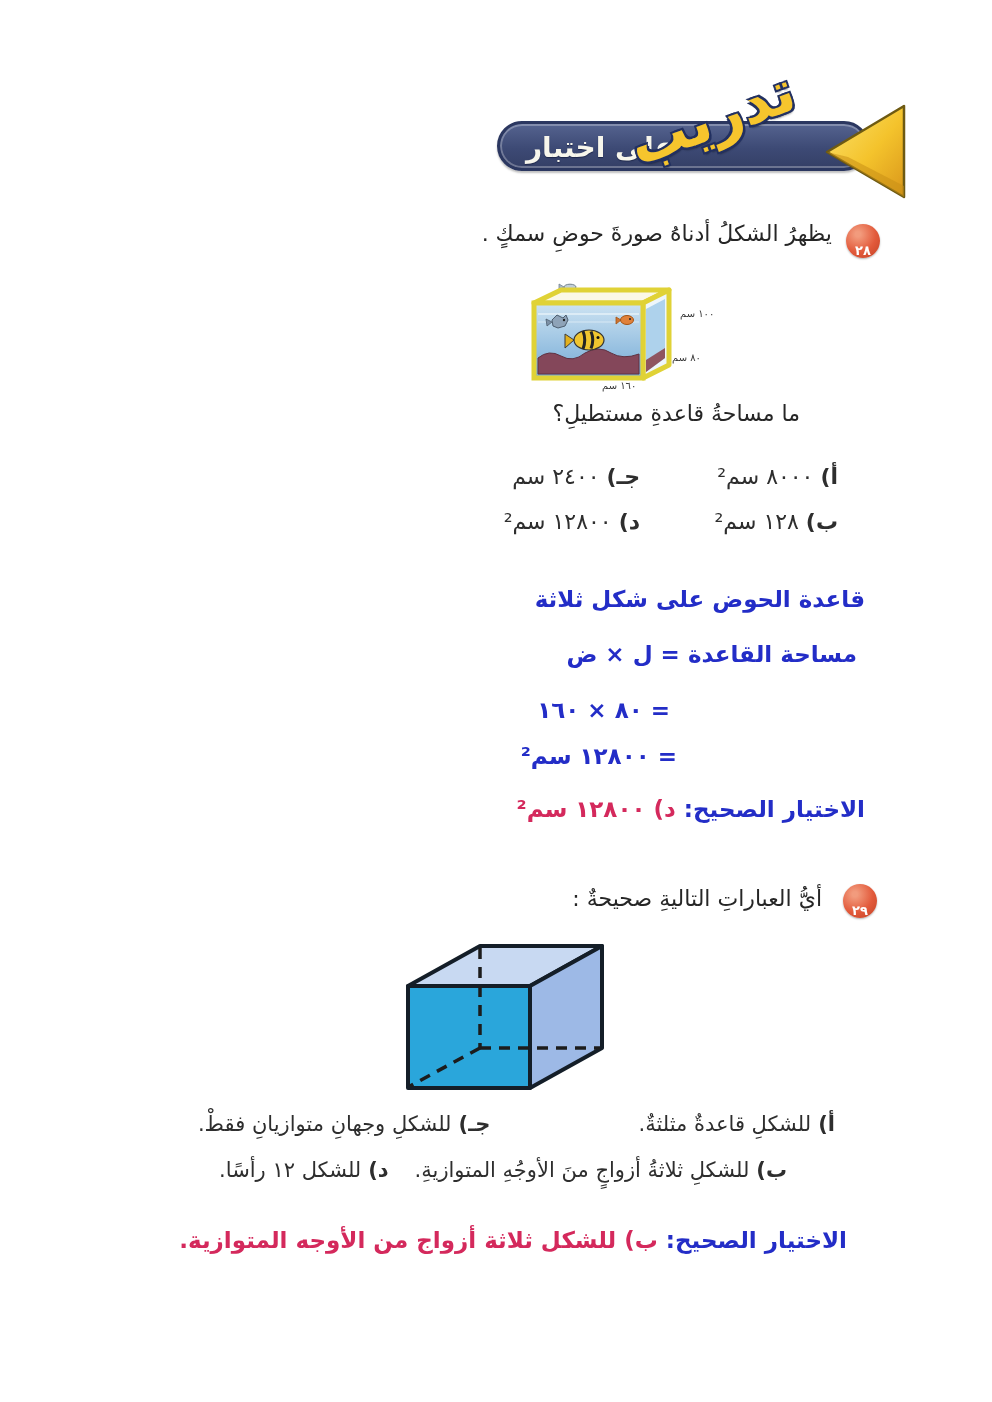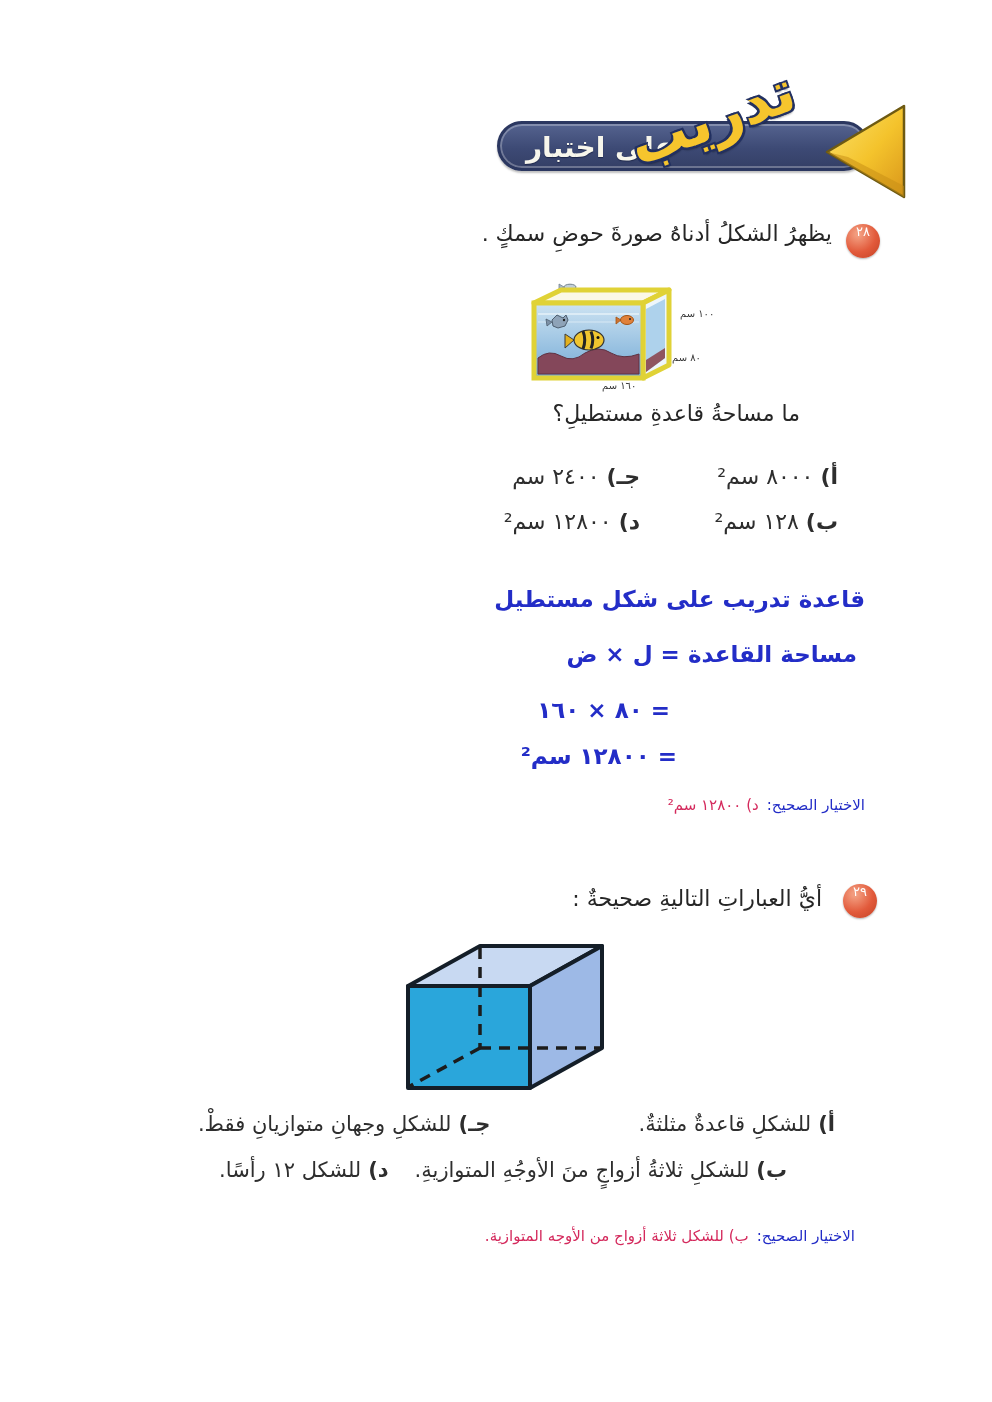--- a/index.html
+++ b/index.html
@@ -25,21 +25,21 @@
     left:626px;top:84px;font-size:58px;font-weight:bold;color:#f6c52d;
     transform:rotate(-20deg);transform-origin:center;z-index:3;
     text-shadow:-2px -2px 0 #223061,2px -2px 0 #223061,-2px 2px 0 #223061,2px 2px 0 #223061,0 3px 2px rgba(0,0,0,.35);
   }
   .banner-arrow{left:818px;top:100px;z-index:4;}
 
   
   .badge{
     width:34px;height:34px;border-radius:50%;
     background:radial-gradient(circle at 35% 30%,#f29b7d 8%,#e25a3b 55%,#c64427 95%);
-    color:#fff;font-size:13px;font-weight:normal;display:flex;align-items:flex-start;justify-content:center;
+    color:#fff;font-size:13px;font-weight:bold;display:flex;align-items:flex-end;justify-content:center;
     box-shadow:0 1px 2px rgba(0,0,0,.3);
   }
   .badge28{left:846px;top:224px;}
   .badge29{left:843px;top:884px;}
 
   
   .qtext{font-size:22px;color:#262626;}
   .q28-prompt{right:160px;top:221px;}
   .q28-question{right:192px;top:401px;}
   .q29-prompt{right:170px;top:886px;}
@@ -56,23 +56,23 @@
   .q29-row2{right:205px;top:1158px;column-gap:26px;}
 
   
   .sol{font-size:23px;font-weight:bold;color:#232dc7;}
   .sol1{right:127px;top:586px;}
   .sol2{right:135px;top:641px;}
   .sol3{right:322px;top:697px;letter-spacing:2px;}
   .sol4{right:315px;top:743px;letter-spacing:1px;}
 
   
-  .ansline{font-size:15px;font-weight:normal;}
+  .ansline{font-size:23px;font-weight:bold;}
   .ans28{right:127px;top:796px;}
-  .ans29{right:137px;top:1227px;}
+  .ans29{right:145px;top:1227px;}
   .ans-label{color:#232dc7;margin-left:8px;}
   .ans-value{color:#d4295c;}
 
   
   .tank-figure{left:528px;top:282px;width:240px;height:122px;}
   .tank-label{position:absolute;font-size:10px;color:#3a3a3a;direction:rtl;white-space:nowrap;}
   .lbl100{left:152px;top:26px;}
   .lbl80{left:144px;top:70px;}
   .lbl160{left:46px;top:98px;margin-left:28px;}
   .cuboid-figure{left:398px;top:936px;width:215px;height:162px;}
@@ -164,21 +164,21 @@
       <span class="ckey">جـ)</span><span>٢٤٠٠ سم</span>
     </div>
     <div class="choice">
       <span class="ckey">ب)</span><span>١٢٨ سم²</span>
     </div>
     <div class="choice">
       <span class="ckey">د)</span><span>١٢٨٠٠ سم²</span>
     </div>
   </div>
 
-  <div class="abs rtl sol sol1">قاعدة تدريب على شكل مستطيل</div>
+  <div class="abs rtl sol sol1">قاعدة الحوض على شكل ثلاثة</div>
   <div class="abs rtl sol sol2">مساحة القاعدة = ل × ض</div>
   <div class="abs rtl sol sol3">= ٨٠ × ١٦٠</div>
   <div class="abs rtl sol sol4">= ١٢٨٠٠ سم²</div>
 
   <div class="abs rtl ansline ans28">
     <span class="ans-label">الاختيار الصحيح:</span><span class="ans-value">د) ١٢٨٠٠ سم²</span>
   </div>
 
   <div class="abs badge badge29">
     <span>٢٩</span>

